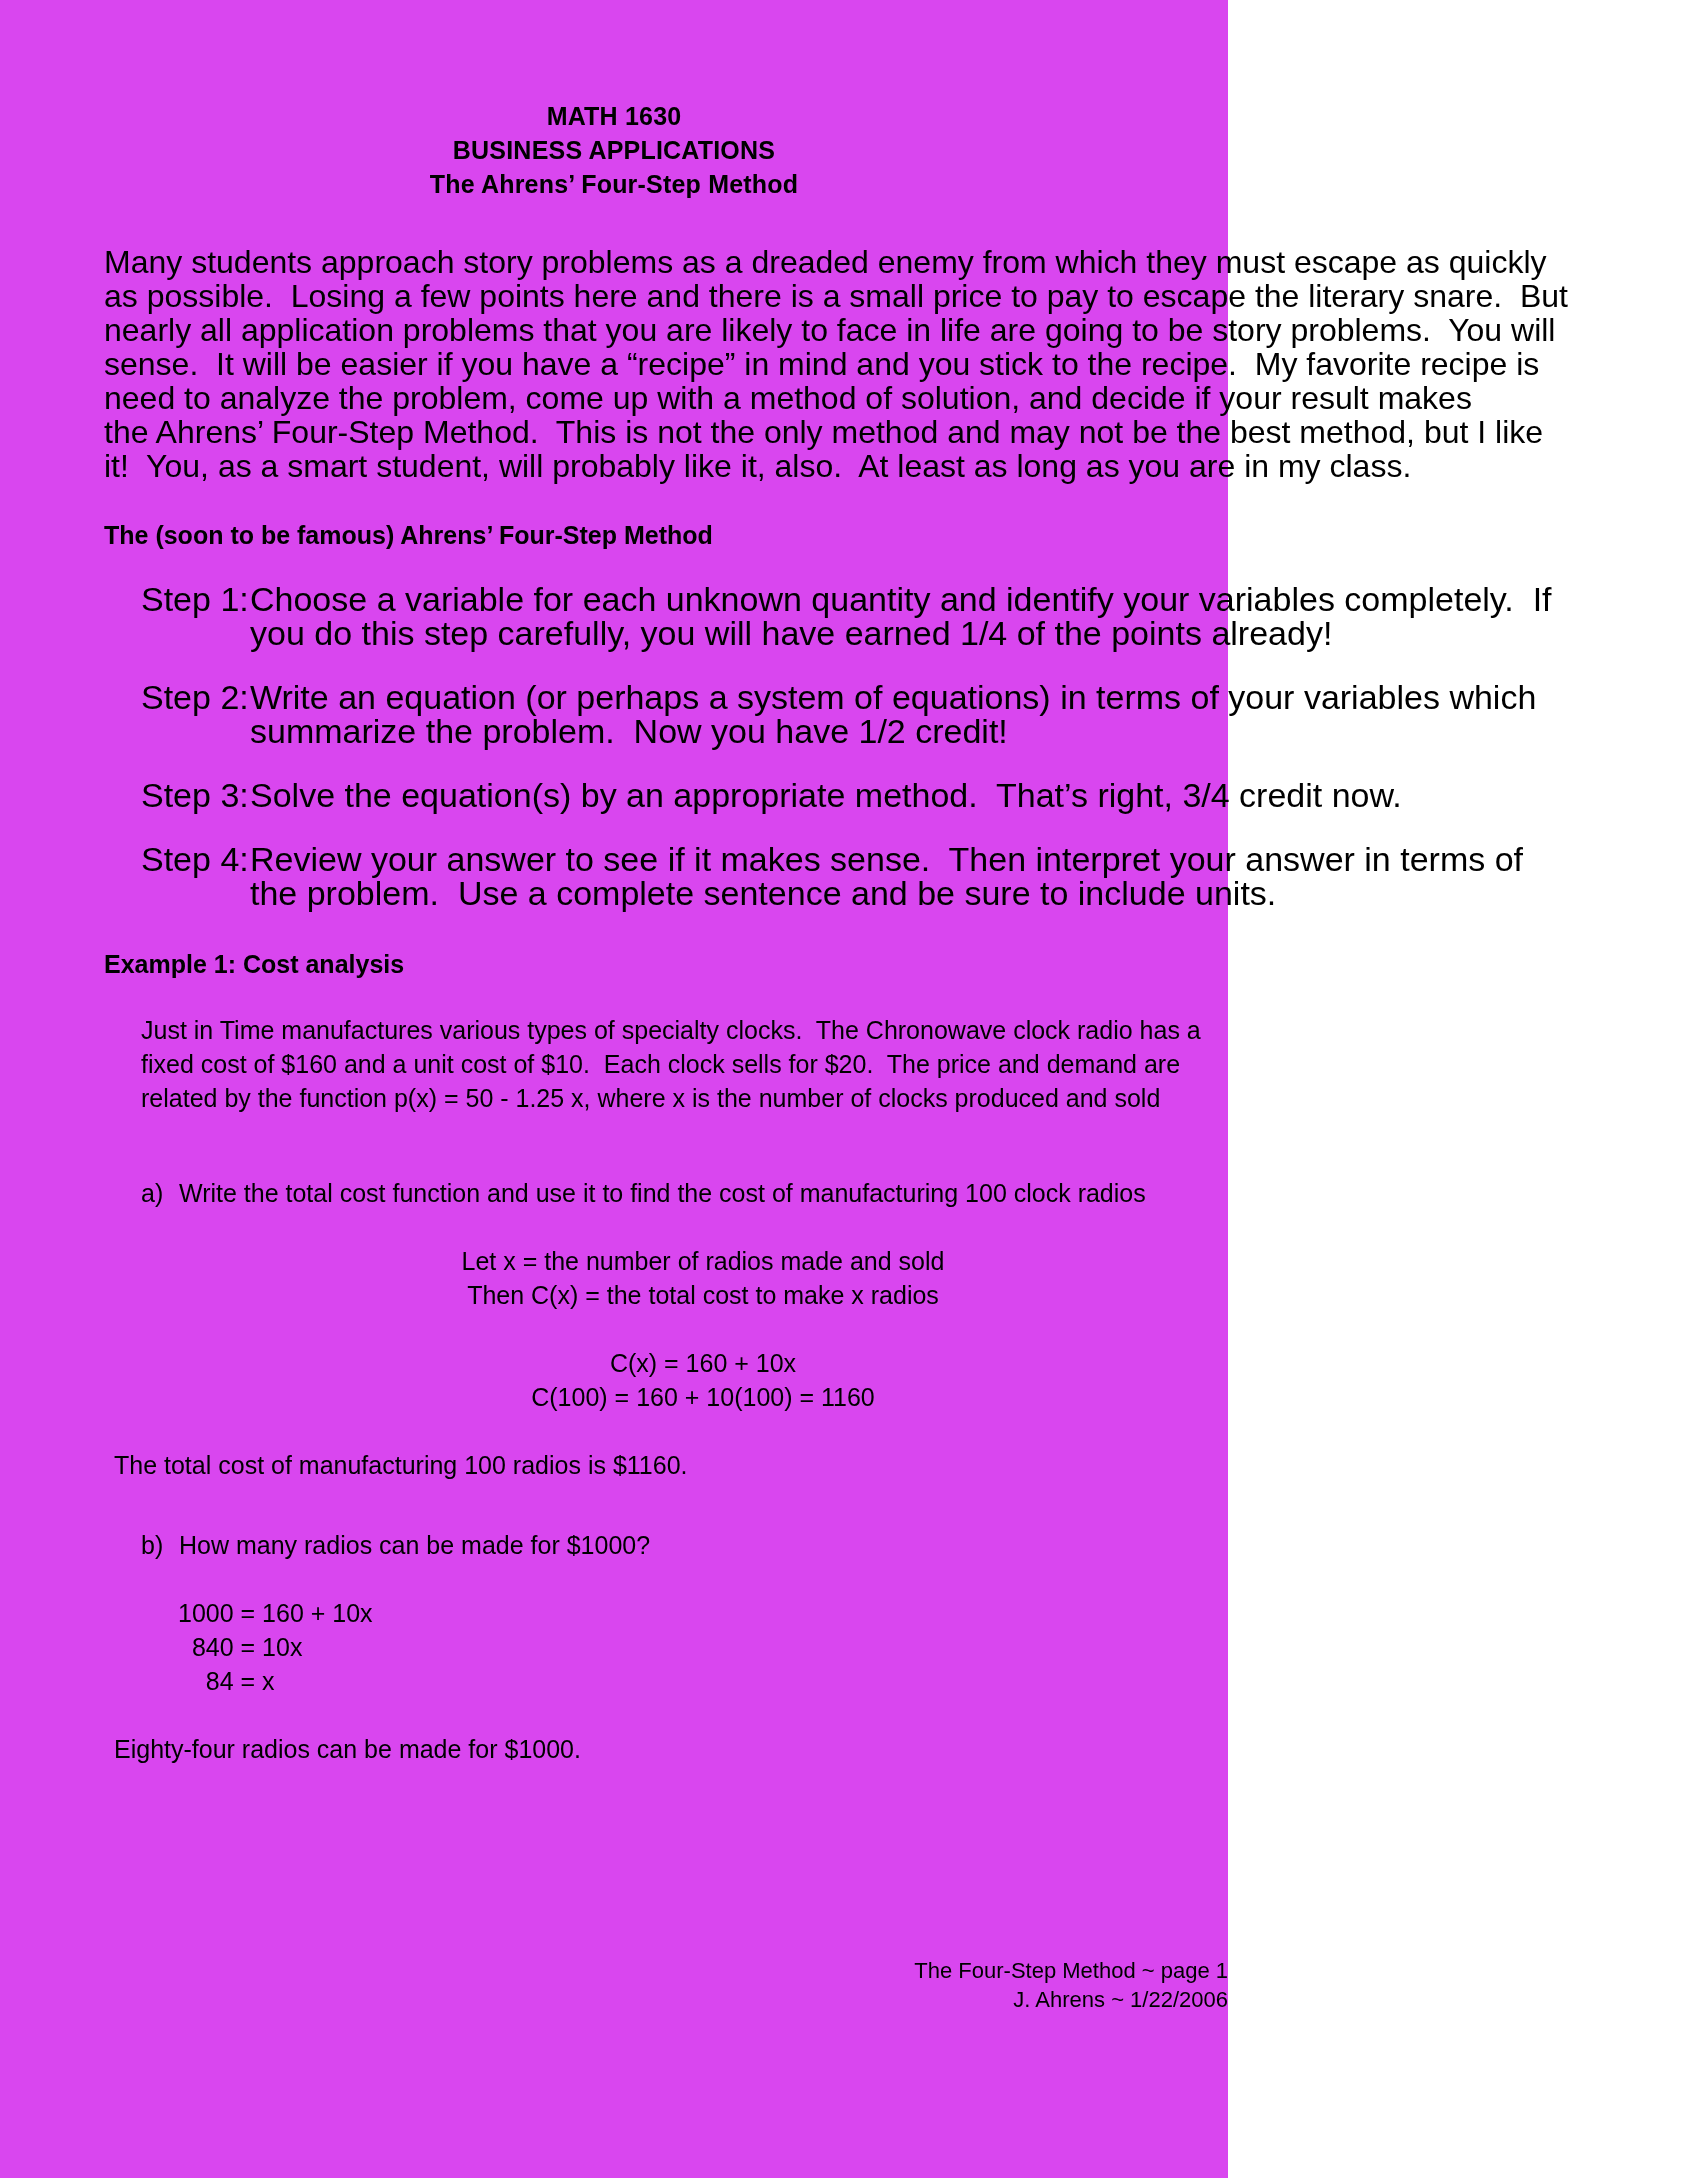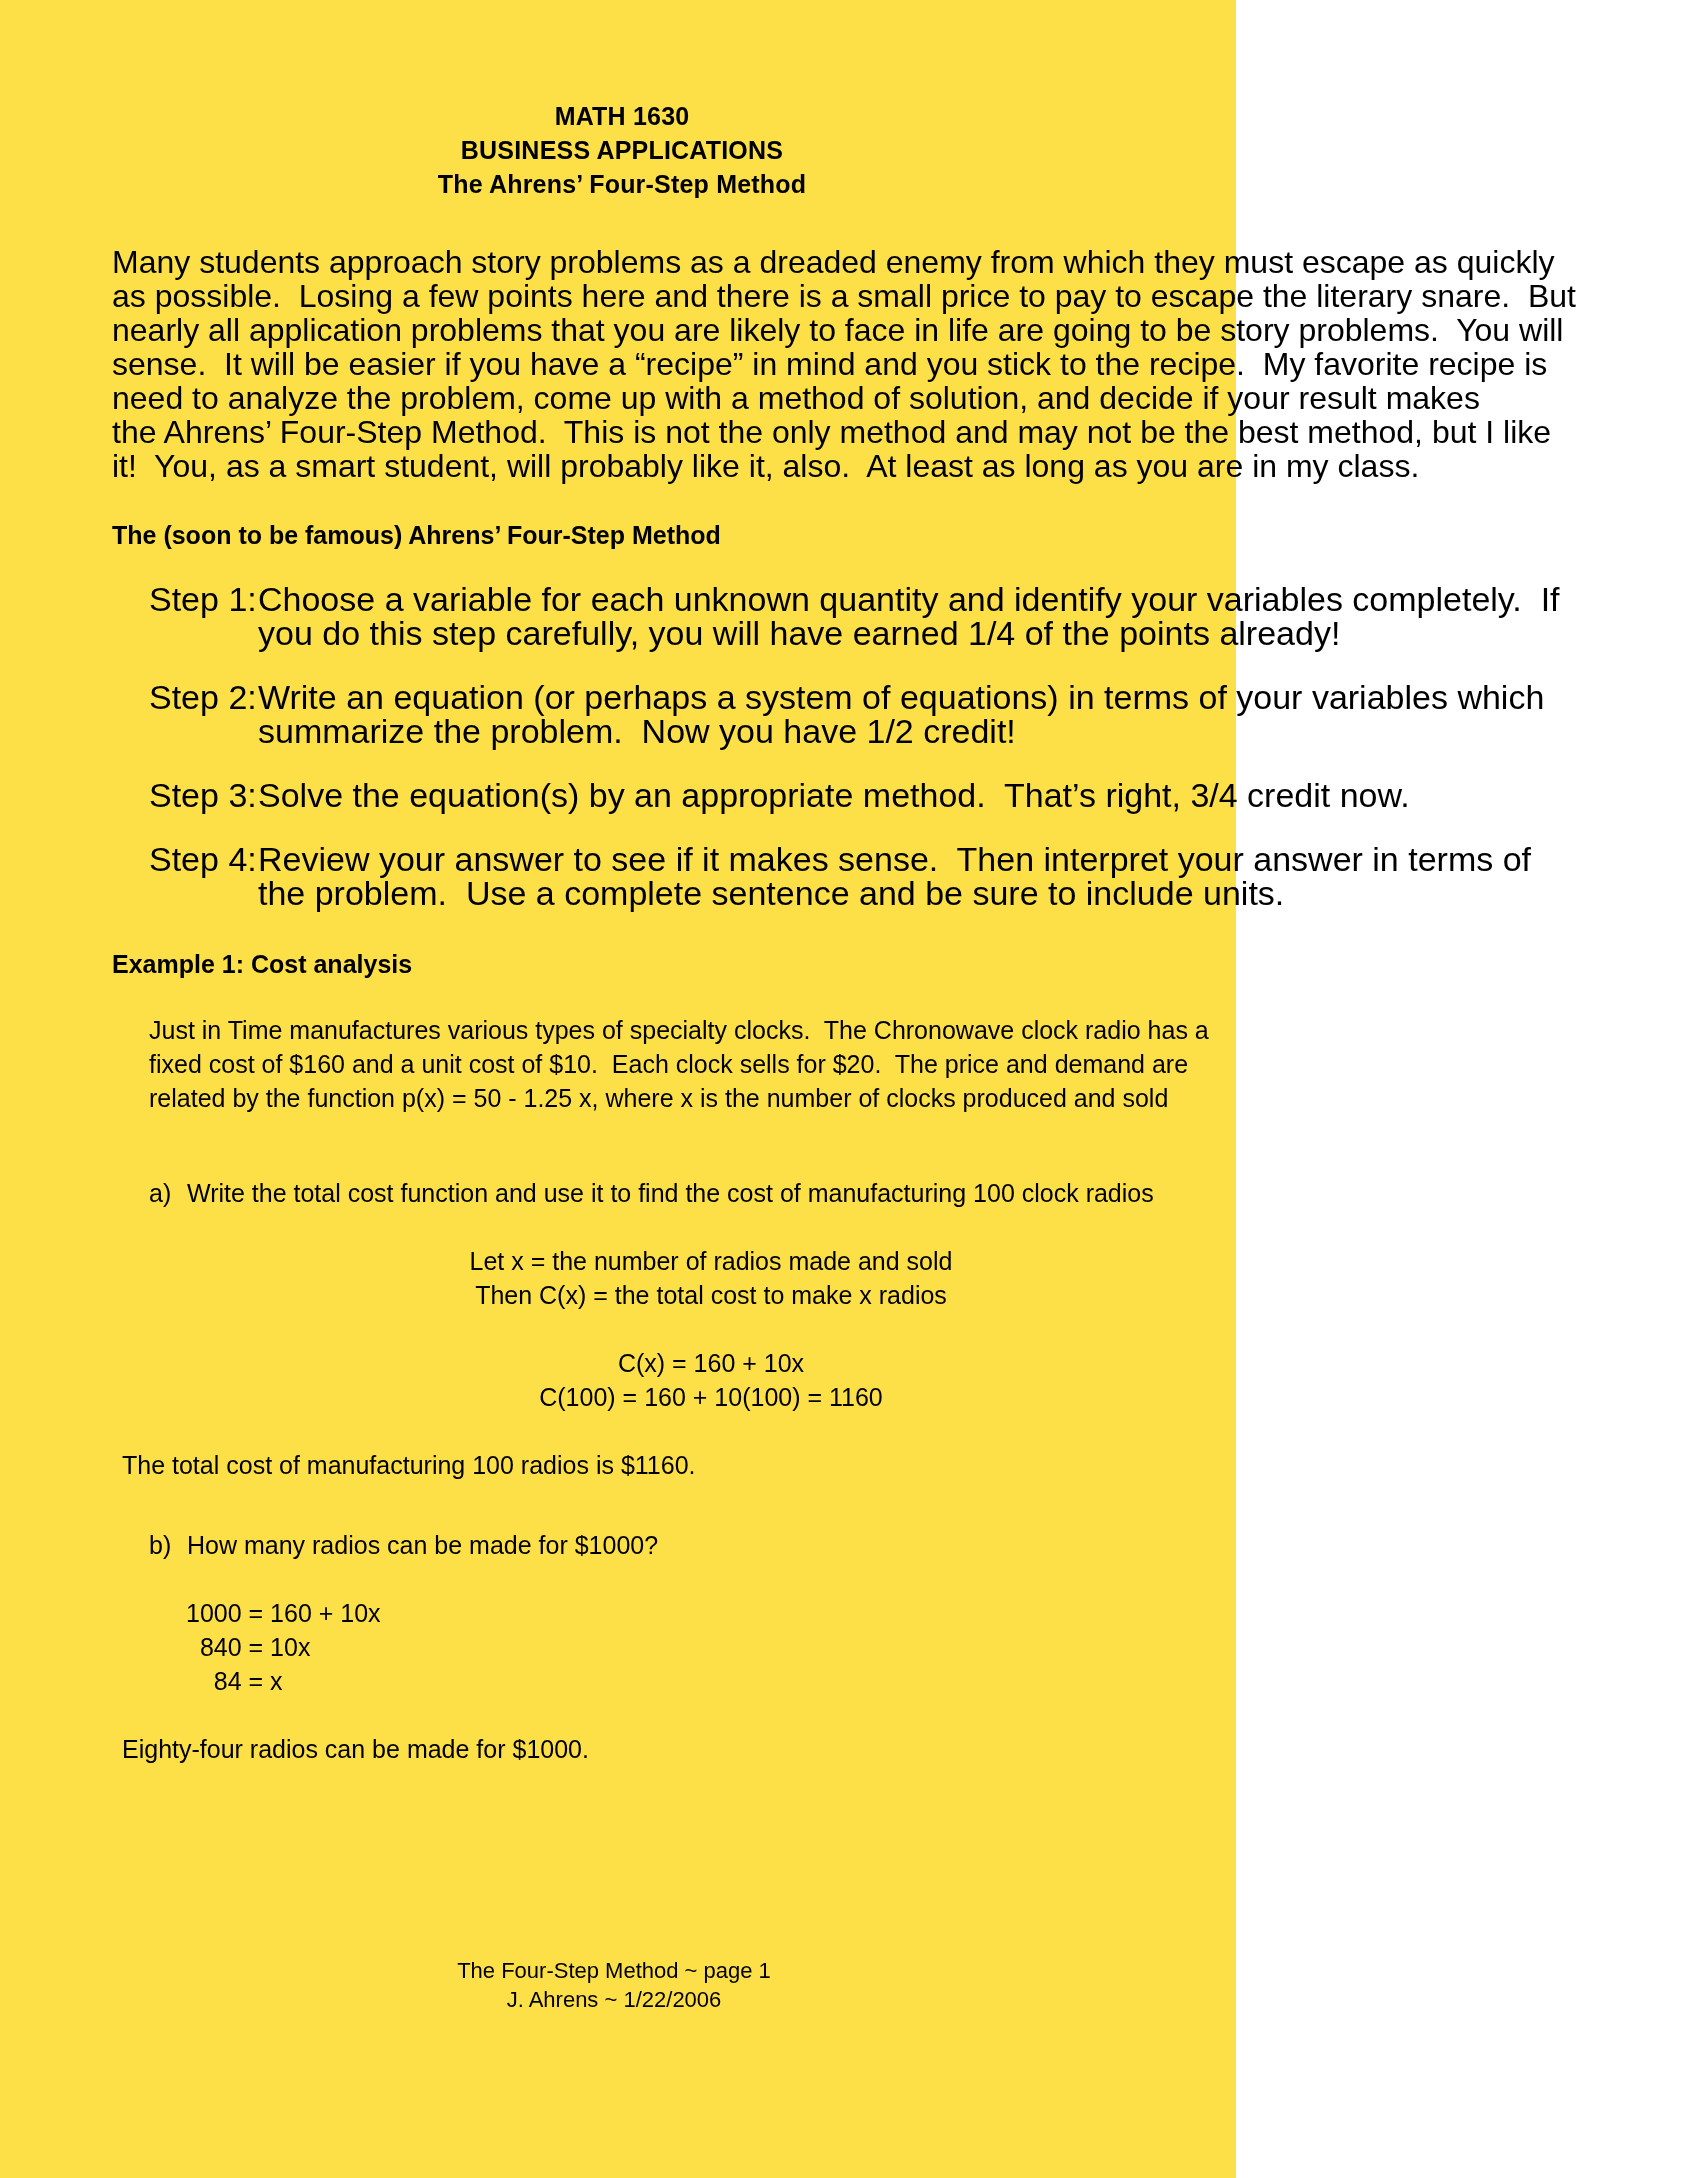--- a/index.html
+++ b/index.html
@@ -13,22 +13,22 @@
     font-family: "Liberation Sans", sans-serif;
     color: #000000;
     position: relative;
     overflow: hidden;
   }
   .page {
     position: relative;
     width: 1228px;
     height: 2178px;
     margin: 0;
-    padding: 0 0 0 8px;
-    background: #fde047;
+    padding: 0 0 0 0;
+    background: #d946ef;
   }
   
   .title-block {
     text-align: center;
     font-weight: bold;
     font-size: 25px;
     line-height: 34px;
     padding-top: 99px;
   }
   .title-block .tline { display: block; letter-spacing: 0.2px; }
@@ -142,21 +142,21 @@
     white-space: pre;
     padding-left: 0;
   }
 
   
   .footer {
     position: absolute;
     top: 1956px;
     left: 0;
     width: 1228px;
-    text-align: center;
+    text-align: right;
     font-size: 22px;
     line-height: 29px;
   }
   .footer .ln { display: block; }
 </style>
 </head>
 <body>
 
 <div class="page">
 

